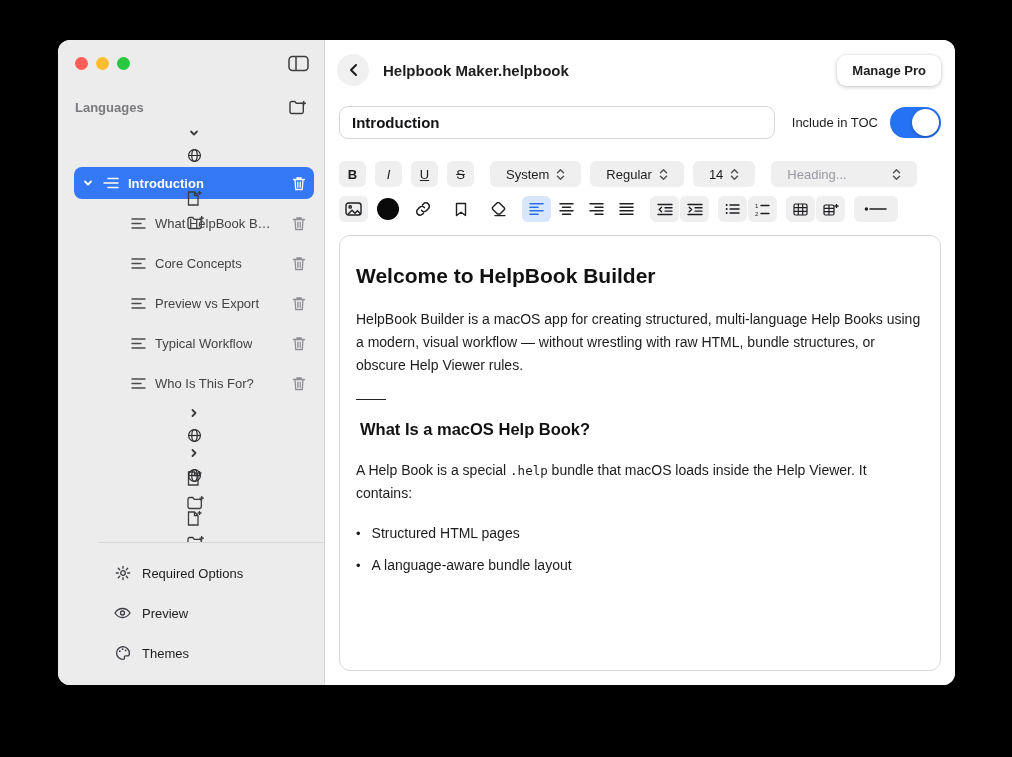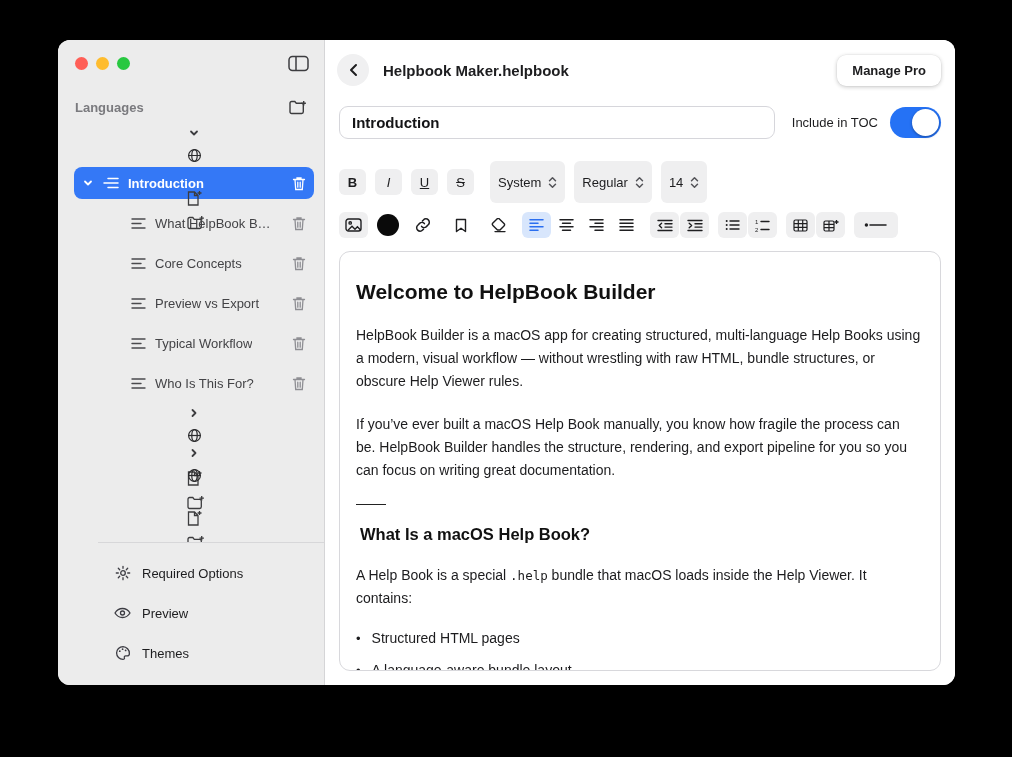--- a/index.html
+++ b/index.html
@@ -64,21 +64,21 @@
 
   .toolbar { display:flex; align-items:center; padding:0 14px; flex:none; }
   .toolbar.row1 { margin-top:22px; gap:9px; }
   .toolbar.row2 { margin-top:9px; gap:9px; }
   .tbtn { min-width:27px; height:26px; padding:0 7px; border-radius:6px; background:#efeff0; border:none;
     font-size:13px; color:#1d1d1f; display:flex; align-items:center; justify-content:center; cursor:pointer; font-family:inherit; }
   .tbtn.bold { font-weight:700; }
   .tbtn.italic { font-style:italic; }
   .tbtn.underl { text-decoration:underline; }
   .tbtn.strike { text-decoration:line-through; }
-  .dropdown { height:42px; border-radius:6px; background:#efeff0; padding:0 8px; display:flex; align-items:center; gap:7px; font-size:13px; color:#1d1d1f; cursor:pointer; }
+  .dropdown { height:26px; border-radius:6px; background:#efeff0; padding:0 16px; display:flex; align-items:center; gap:7px; font-size:13px; color:#1d1d1f; cursor:pointer; }
   .dd-font { margin-left:7px; }
   .dd-heading { width:146px; margin-left:7px; justify-content:space-between; }
   .dd-heading .ph { color:#9a9aa0; }
   .ud { display:flex; color:#55555a; }
 
   .ibtn { width:29px; height:26px; border-radius:6px; border:none; background:#efeff0; color:#1f1f21; display:flex; align-items:center; justify-content:center; cursor:pointer; }
   .ibtn.plain { background:transparent; }
   .ibtn.sel { background:#d8e6fc; color:#2a6ef0; }
   .ibtn.wide { width:44px; }
   .swatch { width:22px; height:22px; border-radius:50%; background:#0a0a0a; border:none; cursor:pointer; flex:none; }
@@ -401,20 +401,28 @@
           </span>
         </div>
         <div class="dropdown">
           <span>14</span>
           <span class="ud">
             <svg width="9" height="13" viewBox="0 0 9 13" fill="none" stroke="currentColor" stroke-width="1.5" stroke-linecap="round" stroke-linejoin="round">
                 <path d="M1.5 4.7L4.5 1.7l3 3M1.5 8.3l3 3 3-3"></path>
               </svg>
           </span>
         </div>
+        <div class="dropdown dd-heading">
+          <span class="ph">Heading...</span>
+          <span class="ud">
+            <svg width="9" height="13" viewBox="0 0 9 13" fill="none" stroke="currentColor" stroke-width="1.5" stroke-linecap="round" stroke-linejoin="round">
+                <path d="M1.5 4.7L4.5 1.7l3 3M1.5 8.3l3 3 3-3"></path>
+              </svg>
+          </span>
+        </div>
       </div>
 
       <div class="toolbar row2">
         <button class="ibtn">
           <span>
             <svg width="17" height="14" viewBox="0 0 17 14" fill="none" stroke="currentColor" stroke-width="1.4">
                 <rect x="1" y="1" width="15" height="12" rx="2.5"></rect>
                 <circle cx="5.2" cy="4.9" r="1.2"></circle>
                 <path d="M3 12.2l4-4 3 3 2.4-2.4 3.2 3.2"></path>
               </svg>
@@ -545,21 +553,20 @@
                 <circle cx="2.4" cy="5" r="1.7" fill="currentColor" stroke="none"></circle>
                 <path d="M6 5h16"></path>
               </svg>
           </span>
         </button>
       </div>
 
       <div class="editor">
         <div class="ed-h1">Welcome to HelpBook Builder</div>
         <p class="ed-p">HelpBook Builder is a macOS app for creating structured, multi-language Help Books using a modern, visual workflow — without wrestling with raw HTML, bundle structures, or obscure Help Viewer rules.</p>
-        <p class="ed-p">If you’ve ever built a macOS Help Book manually, you know how fragile the process can be. HelpBook Builder handles the structure, rendering, and export pipeline for you so you can focus on writing great documentation.</p>
         <div class="ed-hr"></div>
         <div class="ed-h2">What Is a macOS Help Book?</div>
         <p class="ed-p"><span>A Help Book is a special </span><span class="ed-code">.help</span><span> bundle that macOS loads inside the Help Viewer. It contains:</span></p>
         <div class="ed-li">
             <span>Structured HTML pages</span>
           </div>
         <div class="ed-li">
             <span>A language-aware bundle layout</span>
           </div>
       </div>

